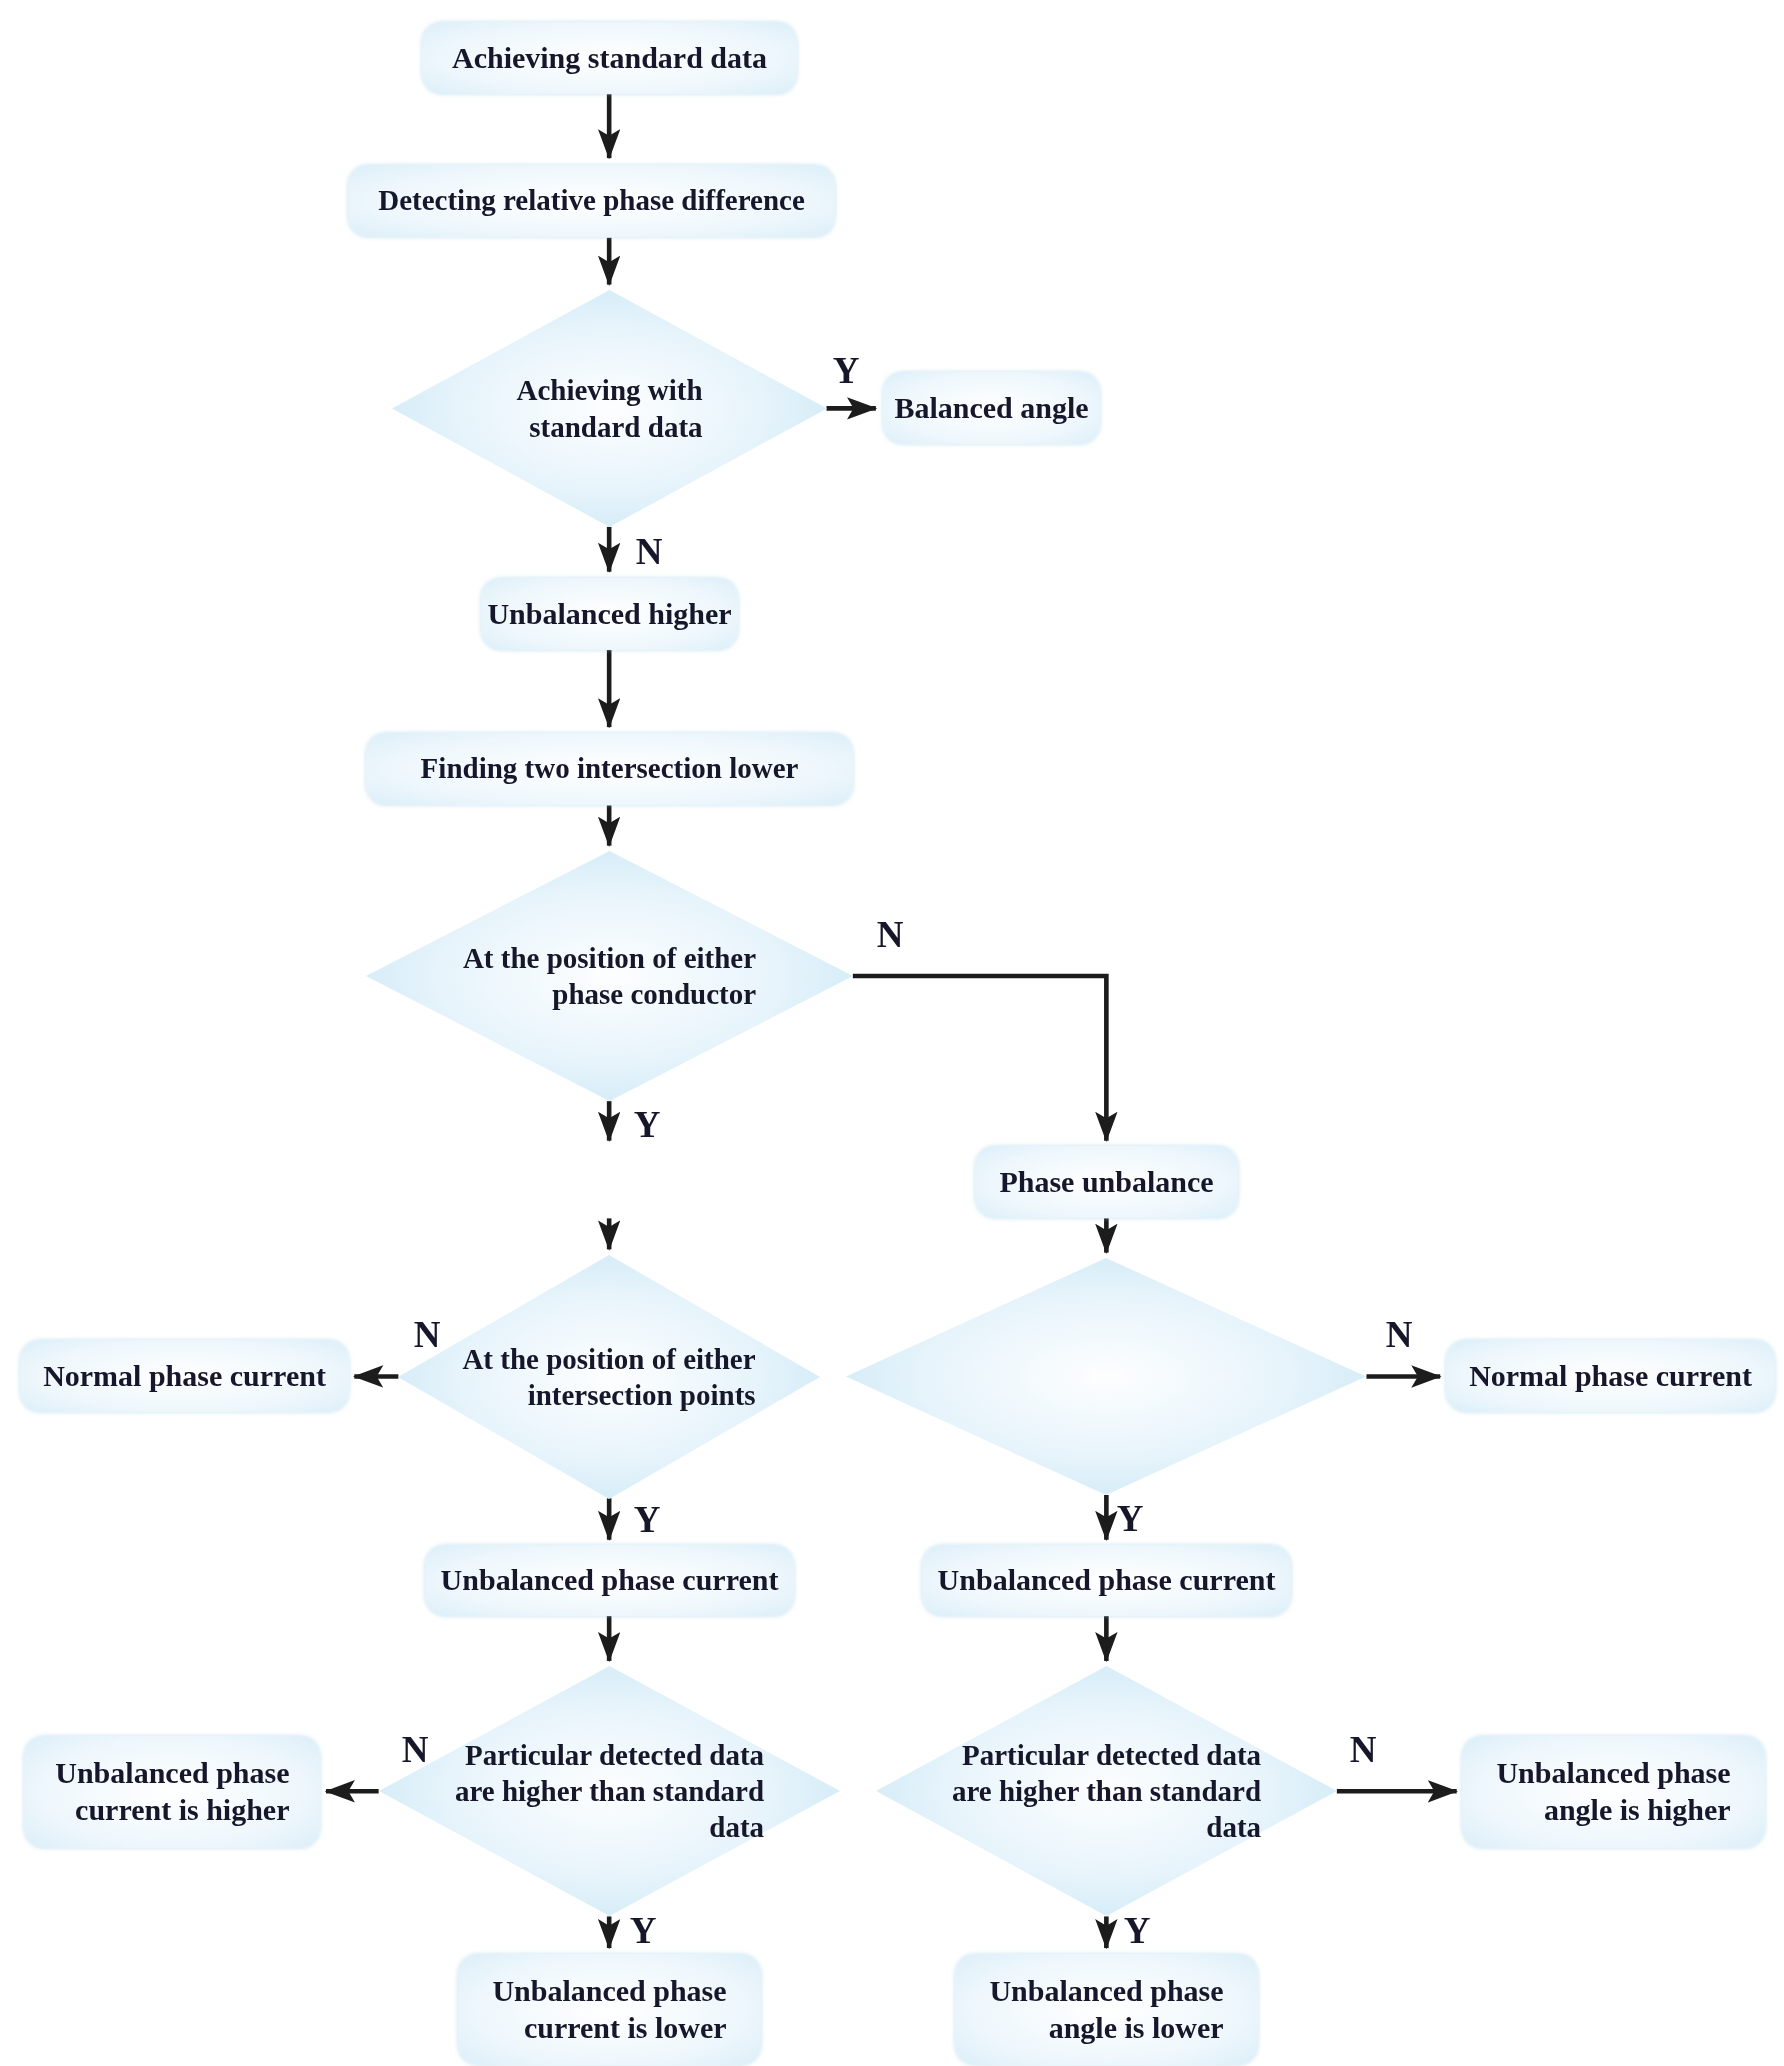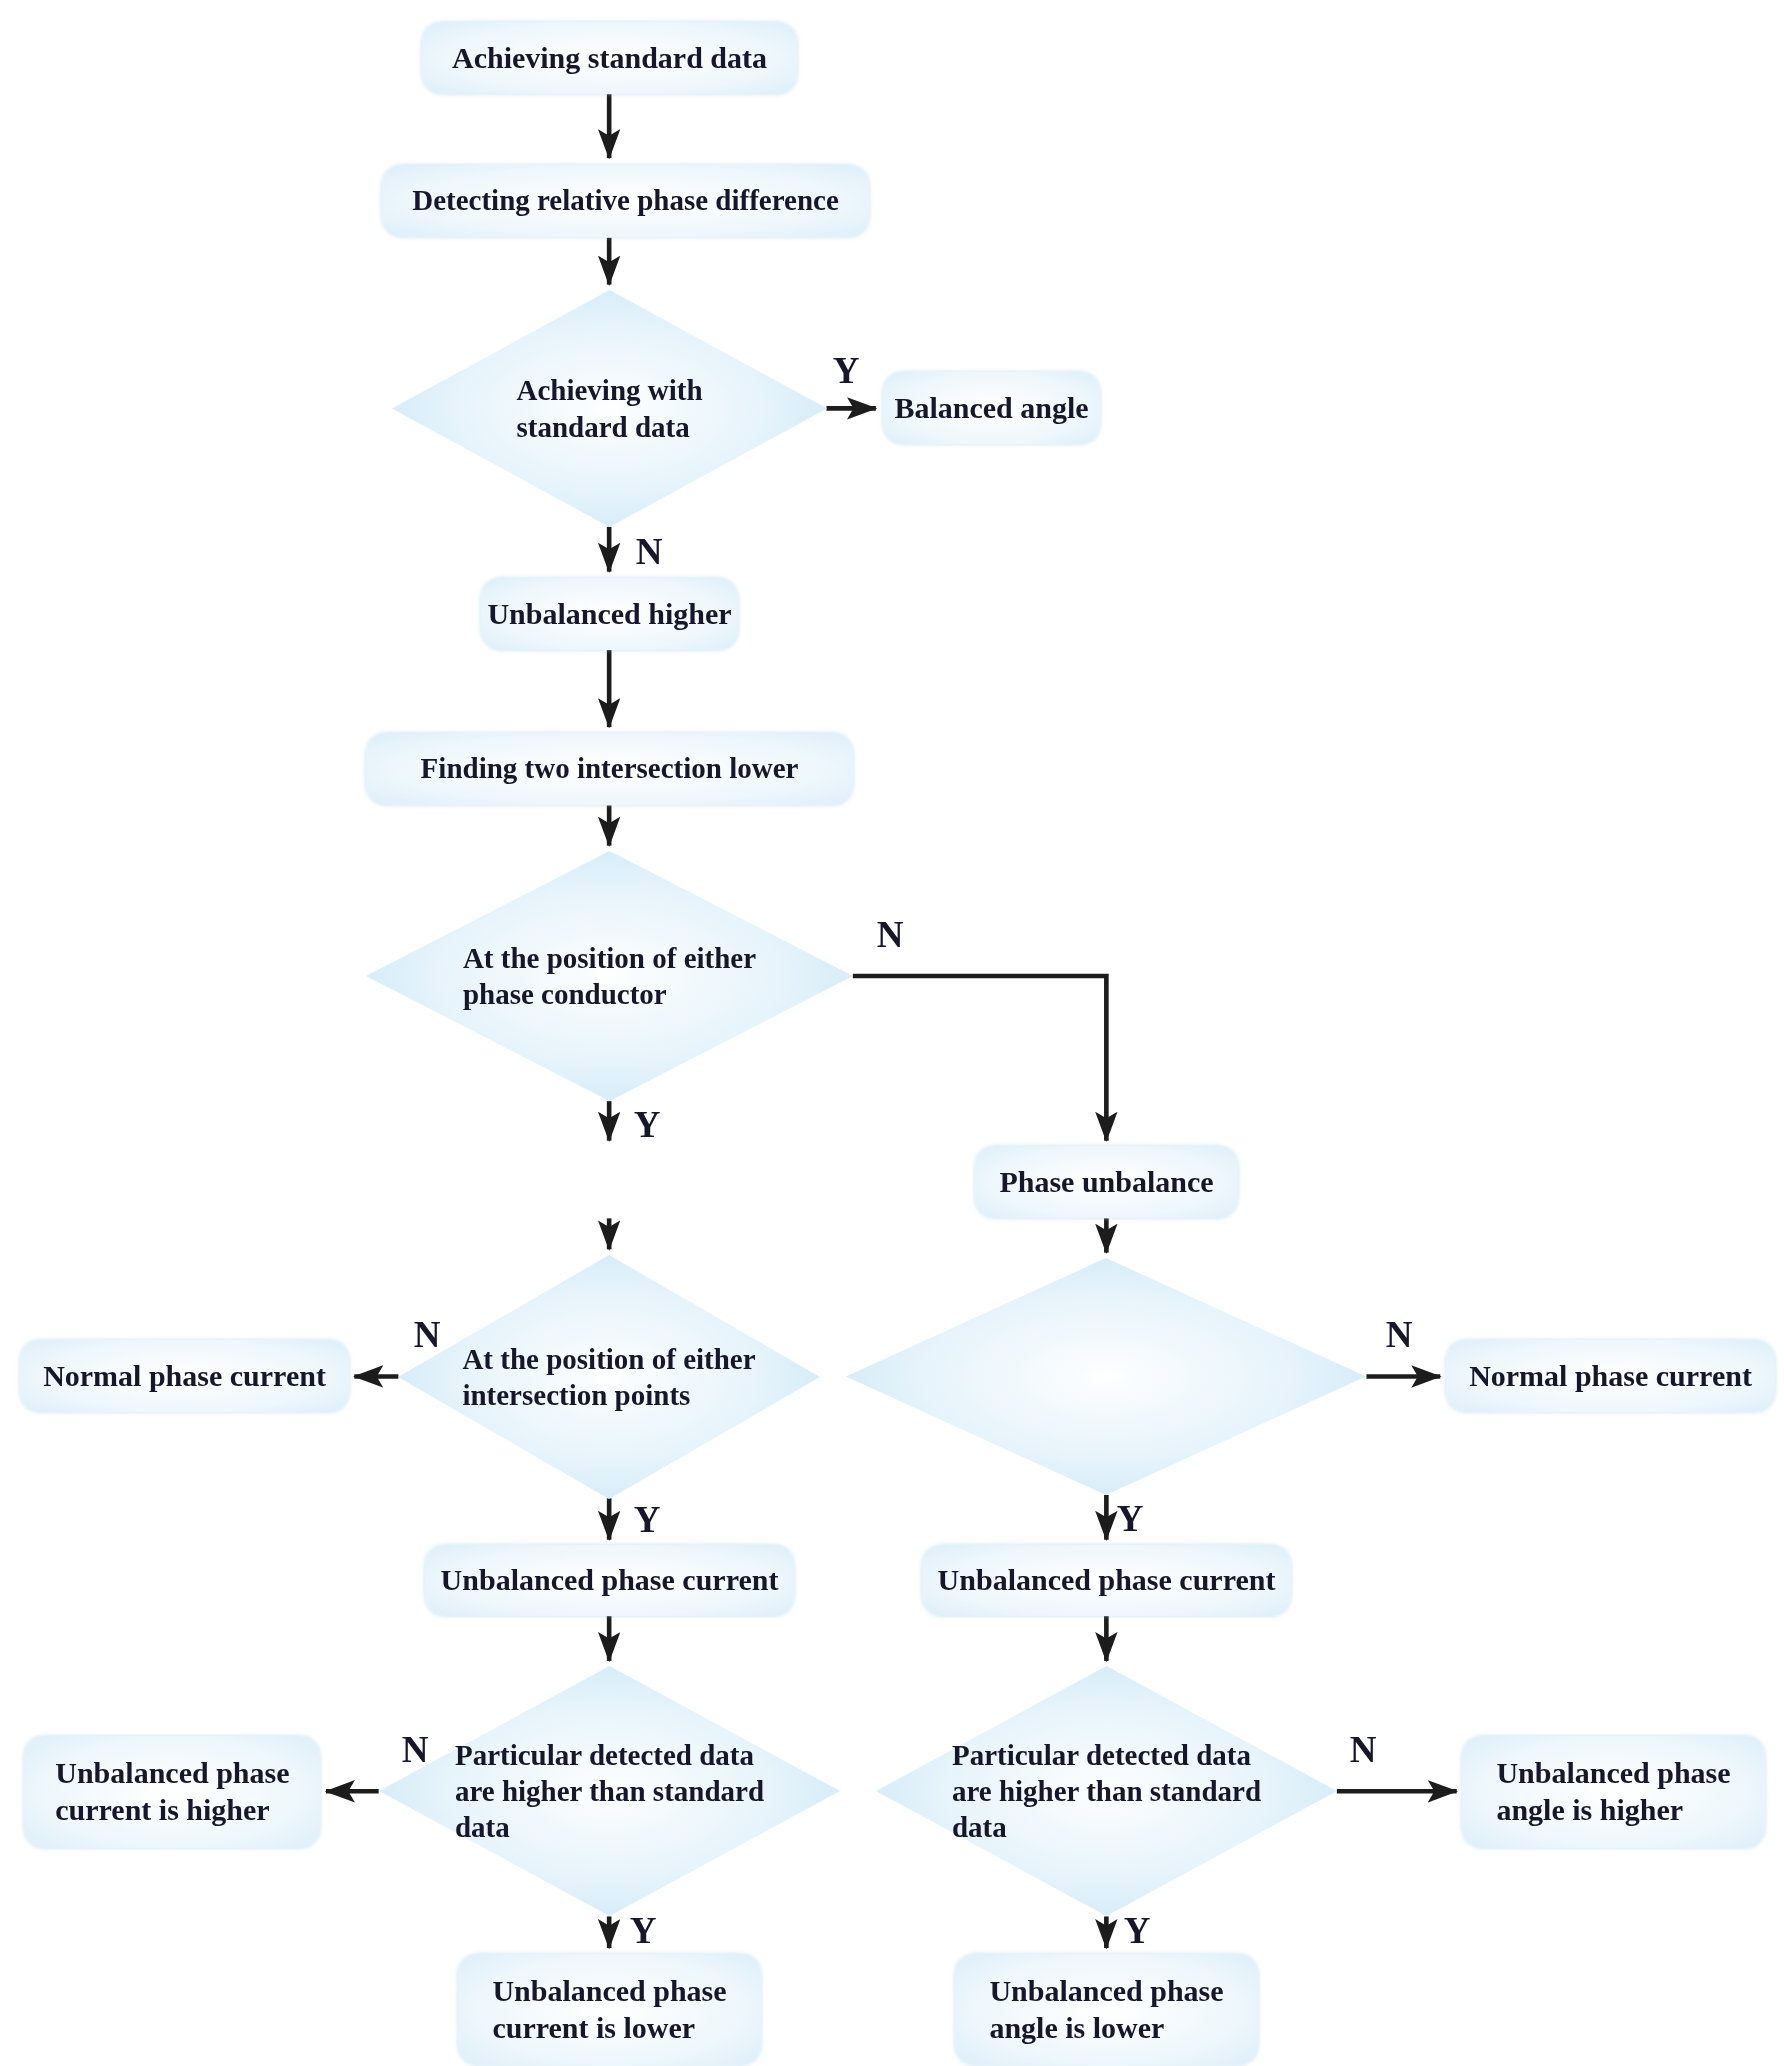--- a/index.html
+++ b/index.html
@@ -8,21 +8,21 @@
     width:1784px;height:2066px;
     background:#ffffff;
     font-family:"Liberation Serif","DejaVu Serif",serif;
     color:#17172b;
     overflow:hidden;
   }
   #wires{position:absolute;left:0;top:0;width:1784px;height:2066px;}
   .node{
     position:absolute;
     display:flex;align-items:center;justify-content:center;
-    text-align:left;font-weight:bold;
+    text-align:right;font-weight:bold;
   }
   .process{
     border-radius:20px;
     background:radial-gradient(ellipse 115% 125% at 50% 50%, #ffffff 0%, #eef7fc 38%, #d4ebf7 68%, #a7d8ee 100%);
     box-shadow:0 0 4px rgba(150,200,225,0.55);
     font-size:30px;line-height:1.22;white-space:pre-line;
   }
   .diamond .dshape{
     position:absolute;left:0;top:0;right:0;bottom:0;
     clip-path:polygon(50% 0%,100% 50%,50% 100%,0% 50%);
@@ -31,21 +31,21 @@
   .diamond .dlabel{
     position:relative;z-index:1;
     font-size:29px;line-height:1.25;white-space:pre-line;
   }
   .elabel{
     position:absolute;transform:translate(-50%,-50%);
     font-size:37px;font-weight:bold;z-index:2;
   }
   
   #n-achieving{left:422px;top:22px;width:375px;height:72px;}
-  #n-detecting{left:382px;top:165px;width:487px;height:72px;font-size:29px;}
+  #n-detecting{left:348px;top:165px;width:487px;height:72px;font-size:29px;}
   #n-consistent{left:392px;top:290px;width:435px;height:237px;}
   #n-balanced{left:883px;top:372px;width:217px;height:72px;}
   #n-unbalanced{left:481px;top:578px;width:257px;height:72px;}
   #n-finding{left:366px;top:733px;width:487px;height:72px;font-size:29px;}
   #n-conductor{left:366px;top:851px;width:487px;height:250px;}
   #n-amplitude{left:468px;top:1146px;width:283px;height:72px;}
   #n-phaseunb{left:975px;top:1146px;width:263px;height:72px;}
   #n-intersection{left:398px;top:1255px;width:422px;height:244px;font-size:28px;}
   #n-normal-left{left:20px;top:1340px;width:329px;height:72px;}
   #n-onlyphase{left:846px;top:1258px;width:520px;height:237px;}

